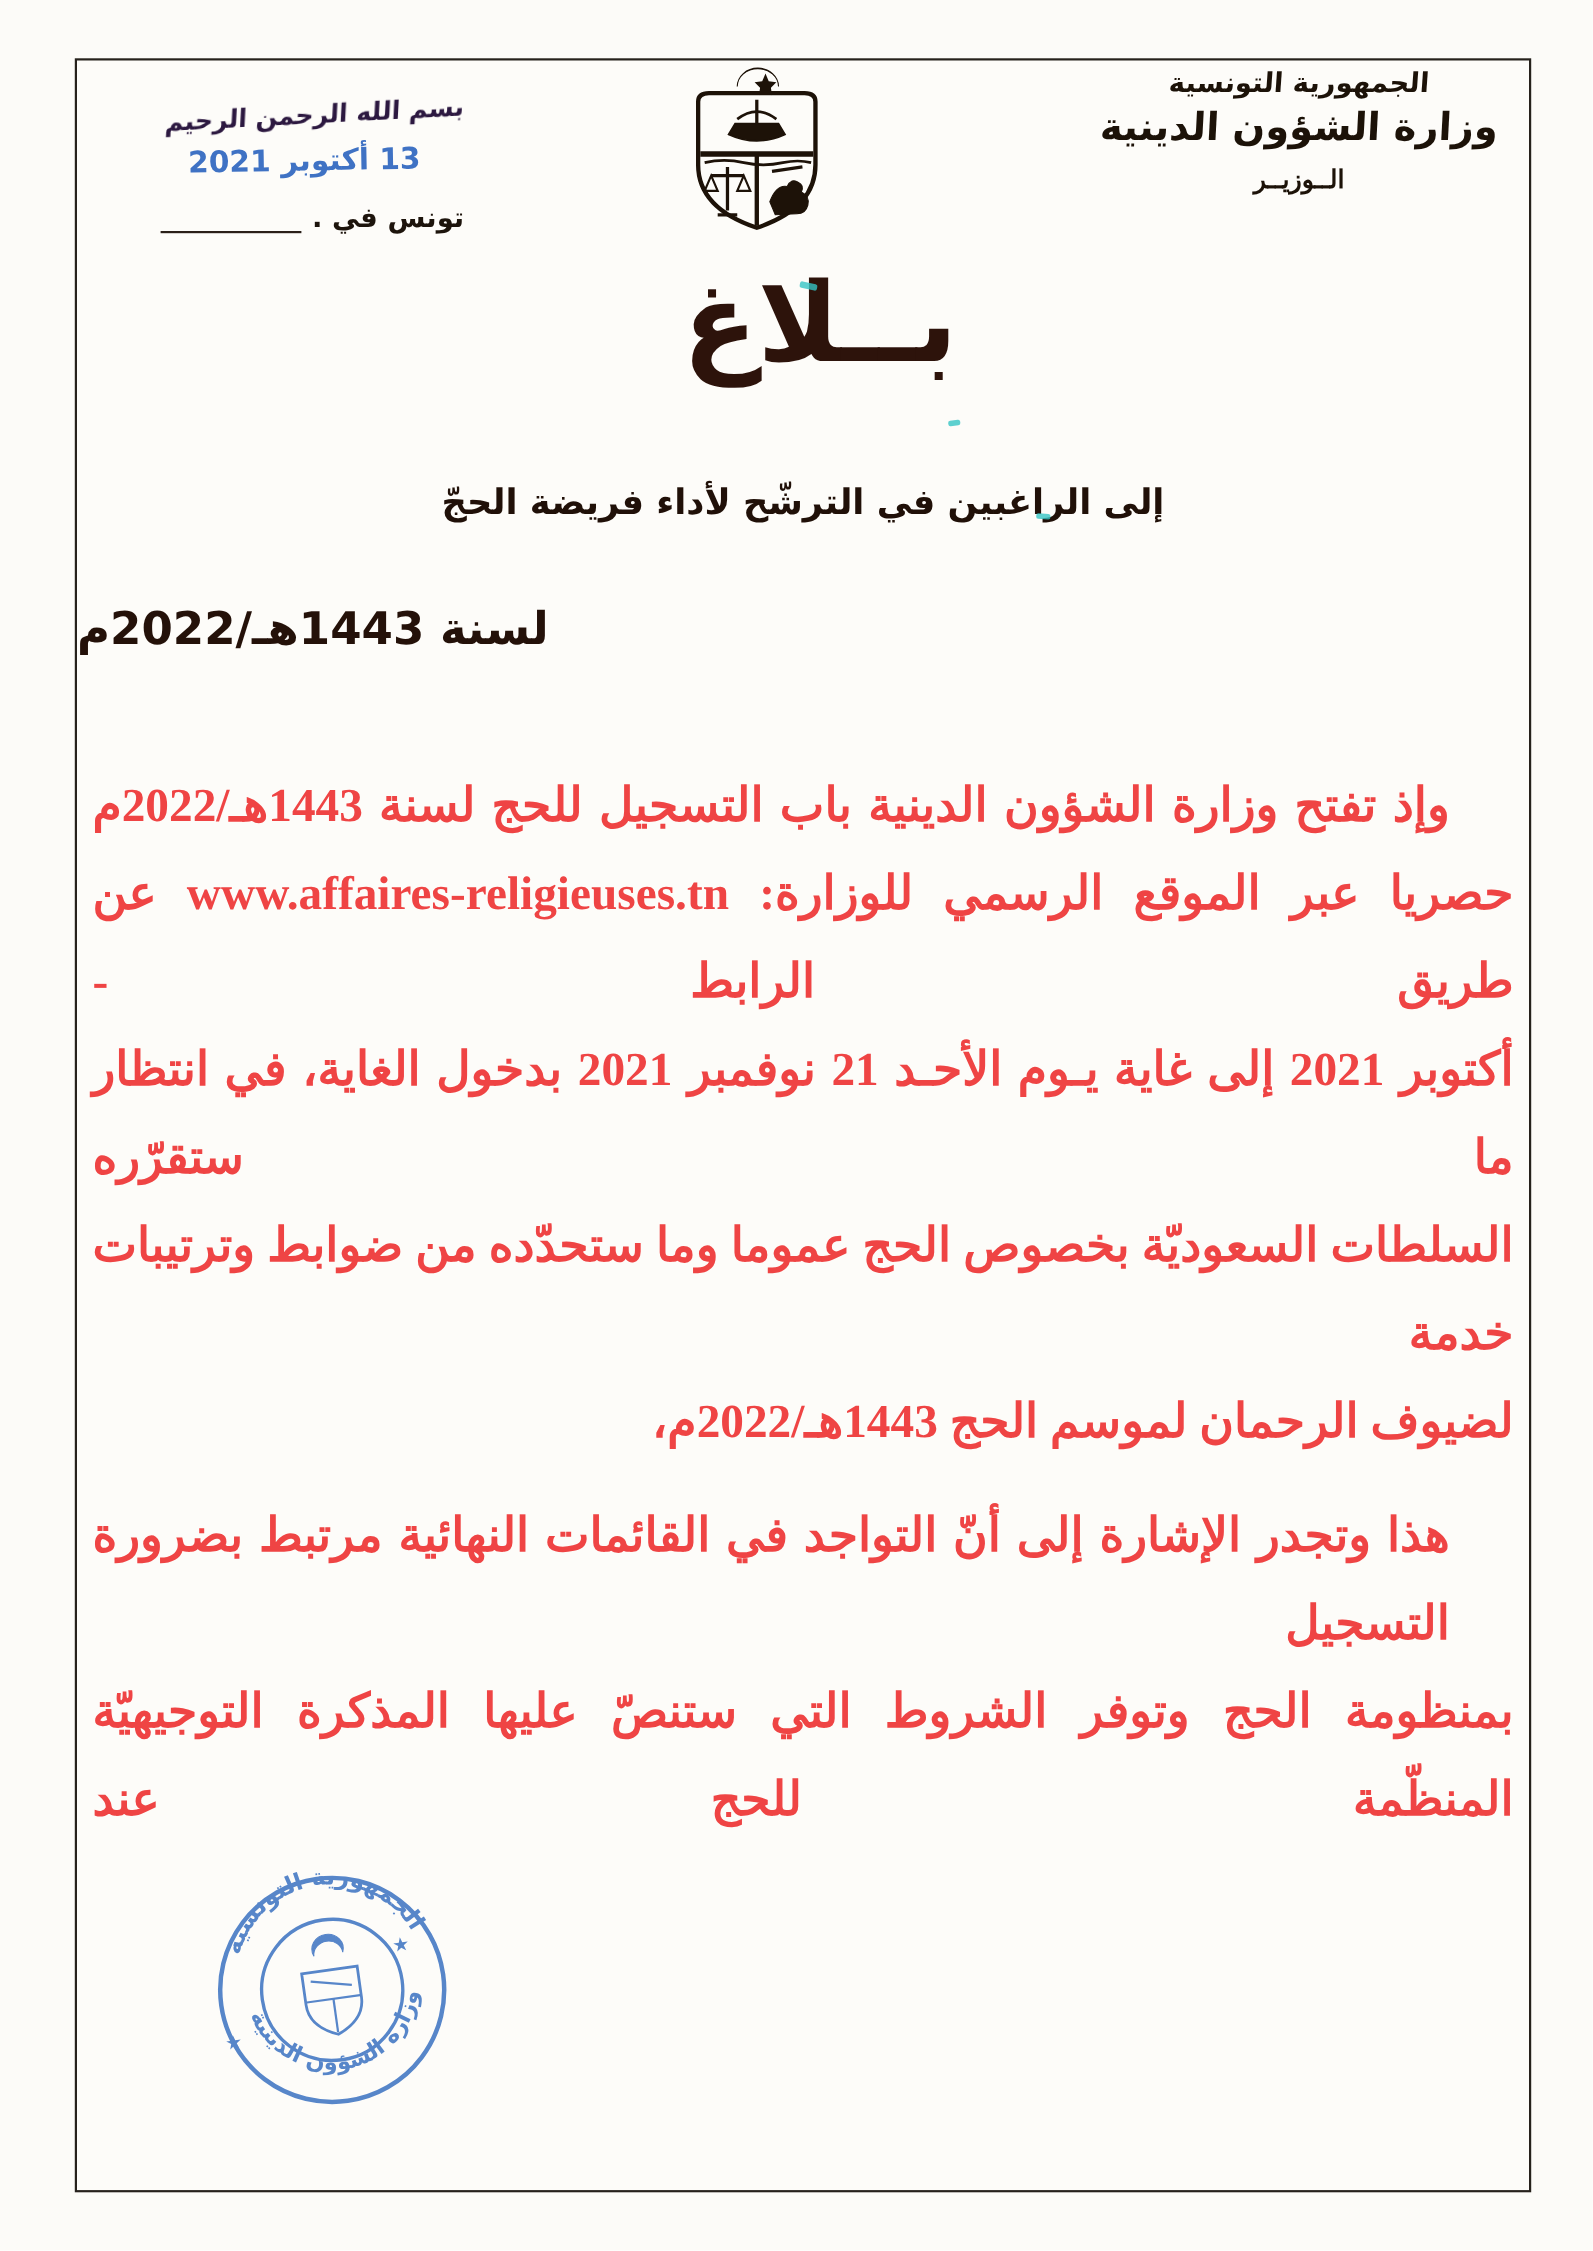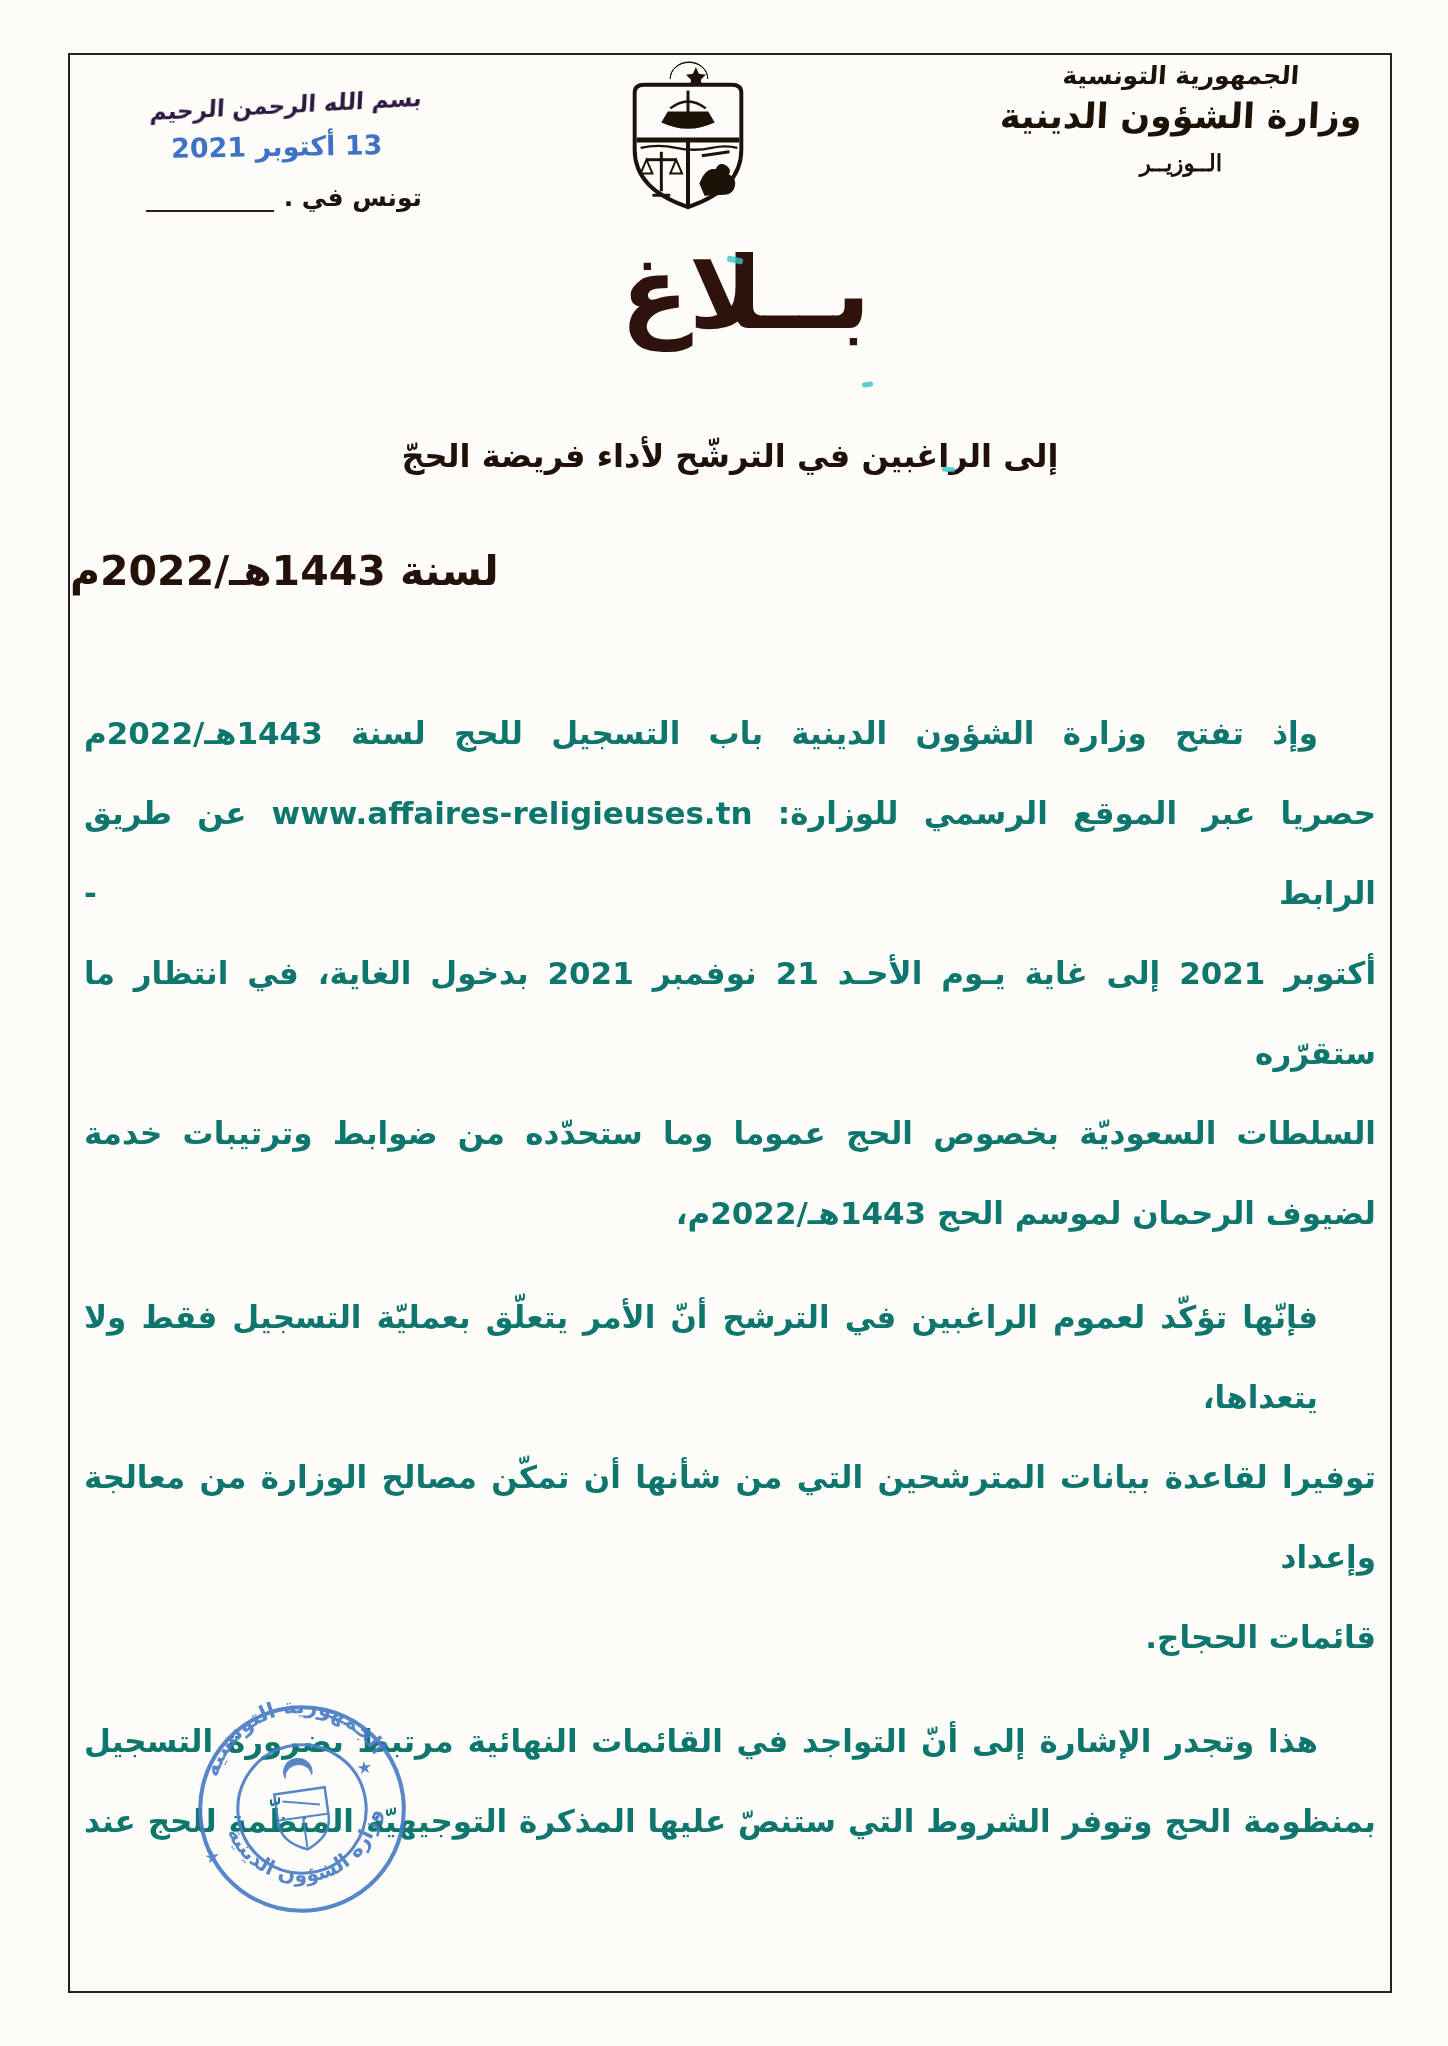--- a/index.html
+++ b/index.html
@@ -63,23 +63,24 @@
     text-align:left;
     font-size:41px;font-weight:bold;color:#241109;
   }
   
   .content{
     position:absolute;top:638px;right:14px;left:14px;
     direction:rtl;
   }
   .para{margin:0 0 24px 0;}
   .line{
-    font-size:31px;font-weight:bold;line-height:80px;
-    color:#0f766e;white-space:nowrap;
+    font-size:43px;font-weight:bold;line-height:80px;
+    color:#ef4444;white-space:nowrap;
     text-align:right;
+    font-family:Liberation Serif, serif;
   }
   .line.j{
     white-space:normal;
     text-align:justify;
     text-align-last:justify;
   }
   .line.indent{padding-right:58px;}
   
   .stamp{
     position:absolute;left:120px;top:1642px;width:224px;height:224px;
@@ -147,25 +148,20 @@
 
     <div class="content">
       <div class="para">
         <div class="line j indent">وإذ تفتح وزارة الشؤون الدينية باب التسجيل للحج لسنة 1443هـ/2022م</div>
         <div class="line j">حصريا عبر الموقع الرسمي للوزارة: www.affaires-religieuses.tn عن طريق الرابط -</div>
         <div class="line j">أكتوبر 2021 إلى غاية يـوم الأحـد 21 نوفمبر 2021 بدخول الغاية، في انتظار ما ستقرّره</div>
         <div class="line j">السلطات السعوديّة بخصوص الحج عموما وما ستحدّده من ضوابط وترتيبات خدمة</div>
         <div class="line">لضيوف الرحمان لموسم الحج 1443هـ/2022م،</div>
       </div>
       <div class="para">
-        <div class="line j indent">فإنّها تؤكّد لعموم الراغبين في الترشح أنّ الأمر يتعلّق بعمليّة التسجيل فقط ولا يتعداها،</div>
-        <div class="line j">توفيرا لقاعدة بيانات المترشحين التي من شأنها أن تمكّن مصالح الوزارة من معالجة وإعداد</div>
-        <div class="line">قائمات الحجاج.</div>
-      </div>
-      <div class="para">
         <div class="line j indent">هذا وتجدر الإشارة إلى أنّ التواجد في القائمات النهائية مرتبط بضرورة التسجيل</div>
         <div class="line j">بمنظومة الحج وتوفر الشروط التي ستنصّ عليها المذكرة التوجيهيّة المنظّمة للحج عند</div>
 
       </div>
     </div>
 
     <div class="stamp">
       <svg viewBox="0 0 220 220" width="224" height="224">
         <g stroke="#4a7cc6" fill="none">
           <circle cx="110" cy="110" r="100" stroke-width="4"></circle>

